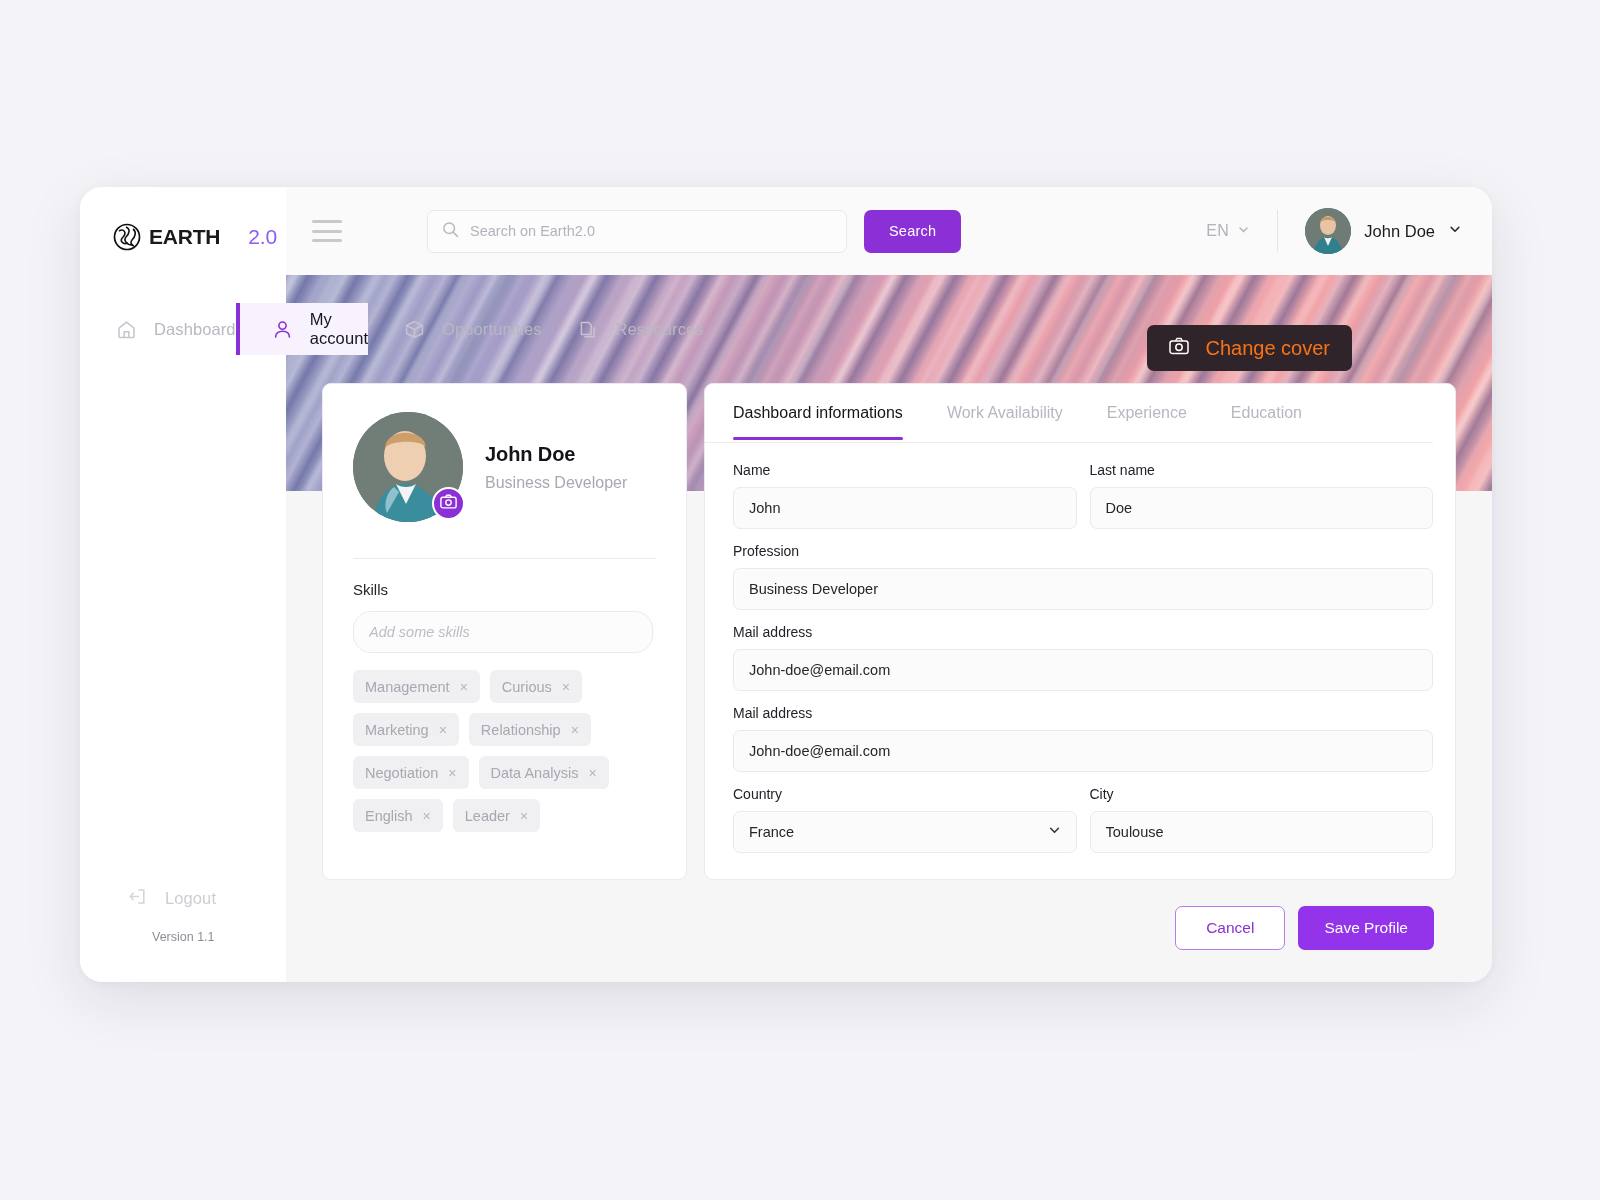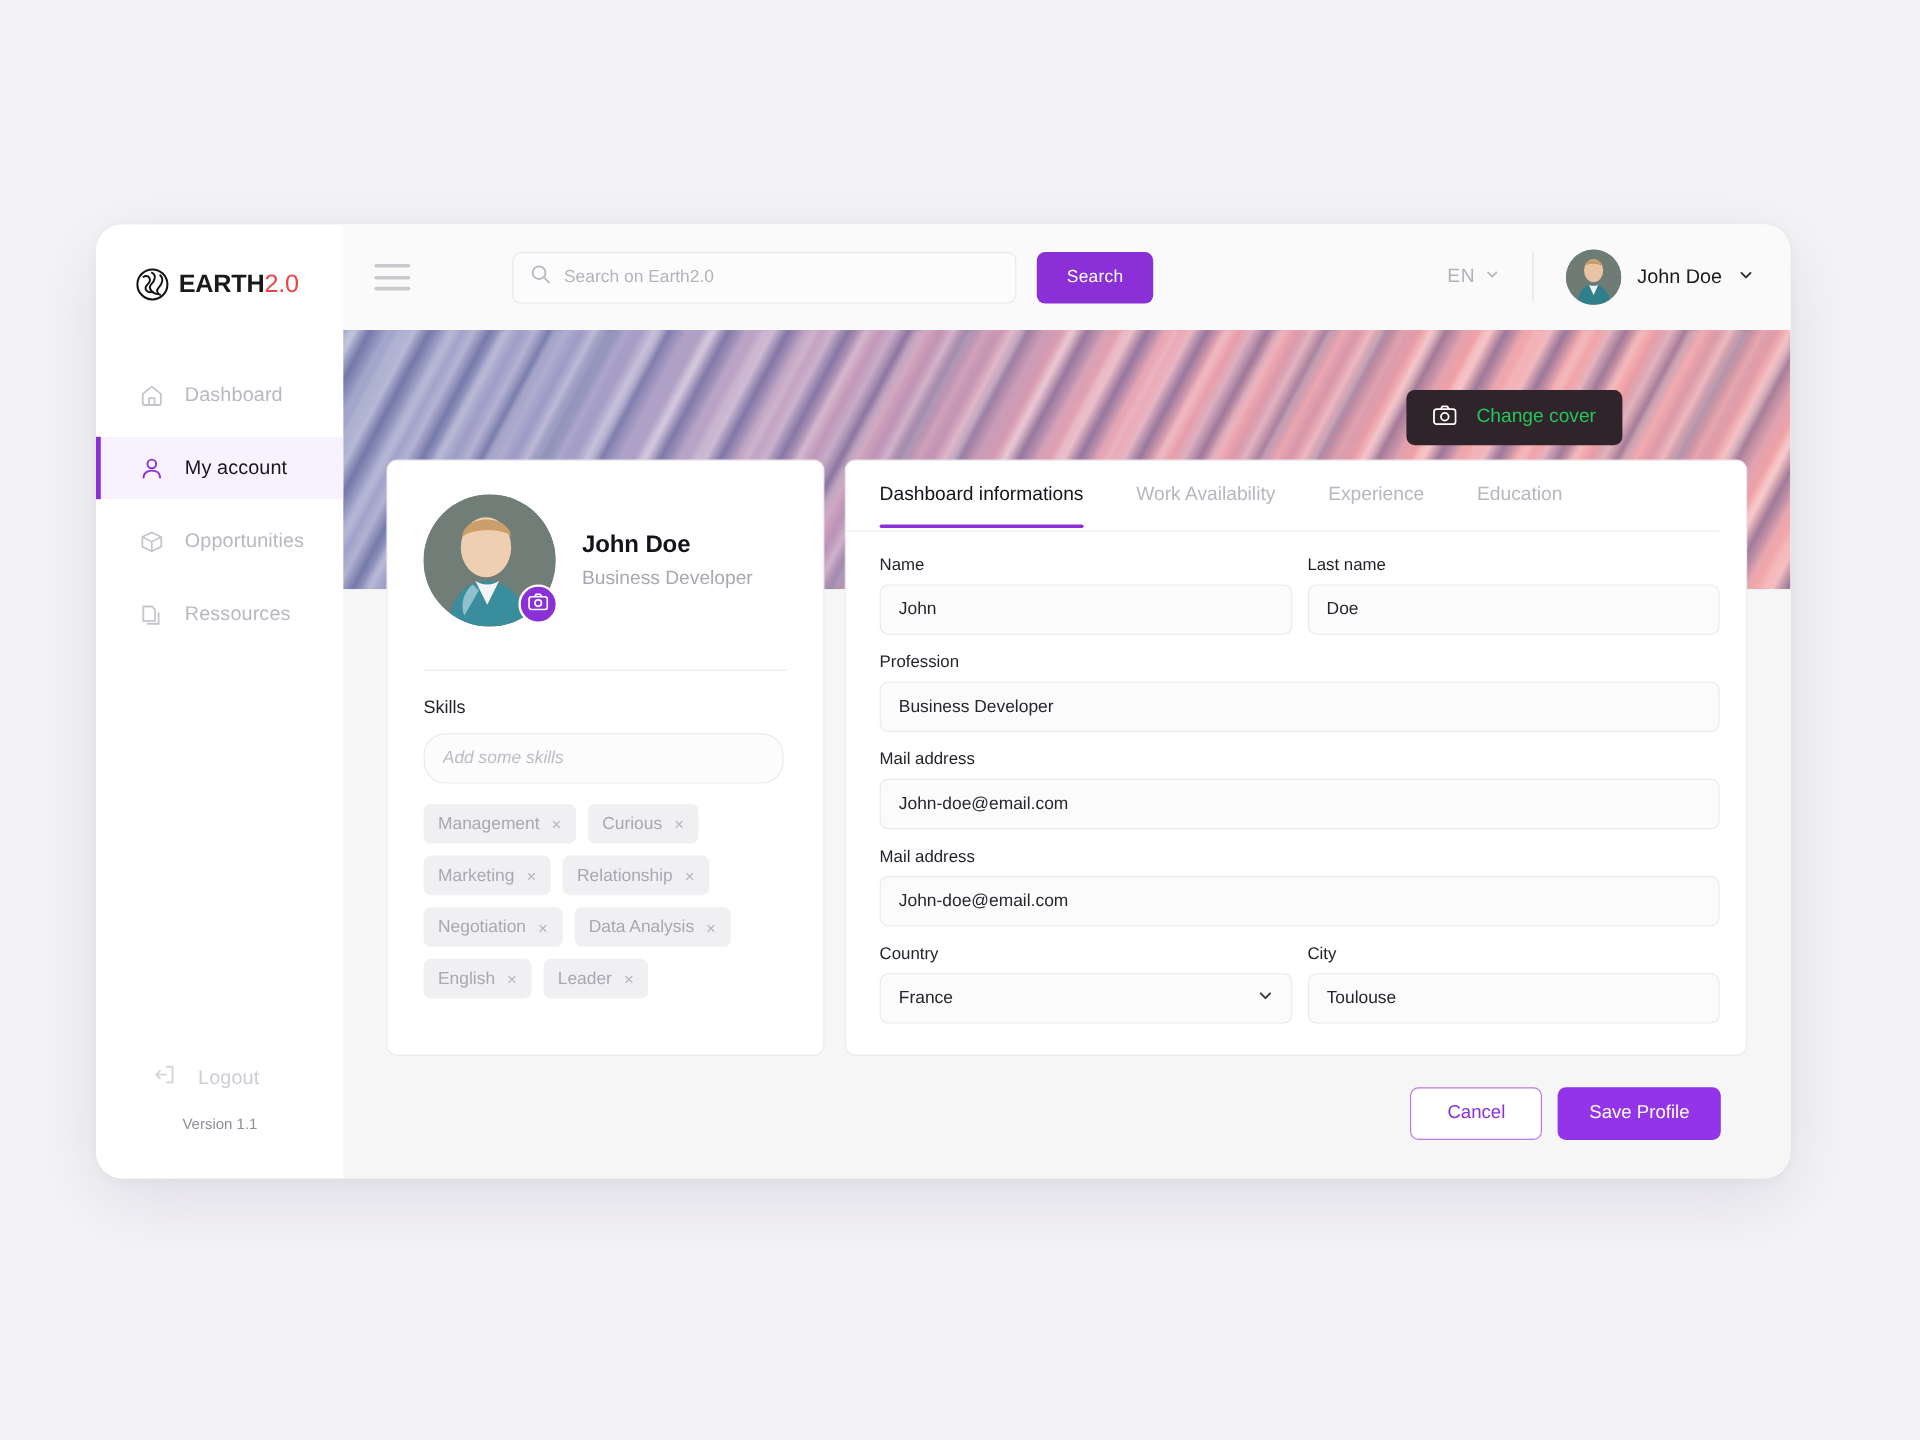--- a/index.html
+++ b/index.html
@@ -46,26 +46,26 @@
     height: 74px;
   }
   .logo-mark { width: 30px; height: 30px; flex-shrink: 0; }
   .logo-text {
     font-size: 21px;
     letter-spacing: -0.2px;
     color: #1a1a1a;
     white-space: nowrap;
   }
   .logo-text b { font-weight: 700; }
-  .logo-text span { font-weight: 300; color: #ef4444; }
+  .logo-text span { font-weight: 300; color: #8b5cf6; padding-left: 28px; }
 
   .nav {
     margin-top: 42px;
     display: flex;
-    flex-direction: column;
+    flex-direction: row;
   }
   .nav-item {
     display: flex;
     align-items: center;
     gap: 17px;
     height: 52px;
     padding-left: 36px;
     position: relative;
     cursor: pointer;
     margin-bottom: 9px;
@@ -243,29 +243,29 @@
       rgba(120,110,170,0.18) 24px,
       rgba(255,255,255,0.0) 38px);
     filter: blur(1.2px);
   }
   .change-cover {
     position: absolute;
     right: 140px;
     top: 50px;
     height: 46px;
     background: #2f2429;
-    color: #22c55e;
+    color: #f97316;
     border: 0;
     border-radius: 7px;
     display: flex;
     align-items: center;
     gap: 16px;
     padding: 0 22px;
     font-family: inherit;
-    font-size: 16px;
+    font-size: 20px;
     cursor: pointer;
     z-index: 4;
   }
 
   
   .content {
     flex: 1;
     position: relative;
     padding: 0 36px;
     background: #f6f6f7;

